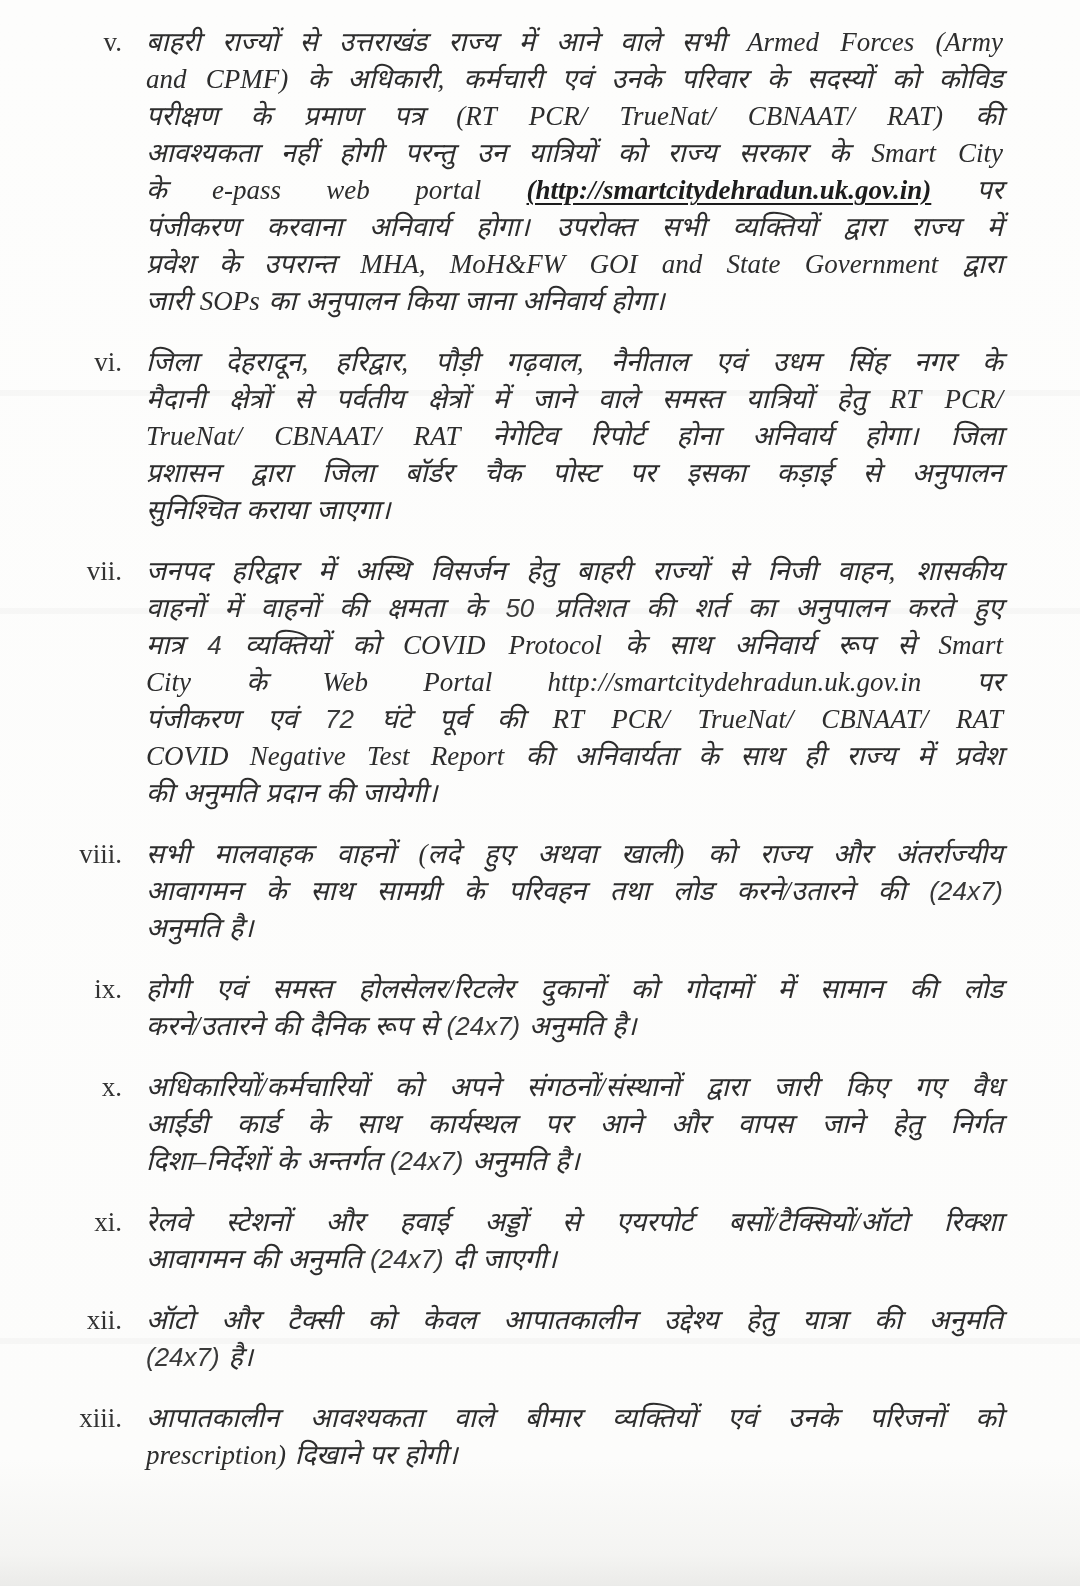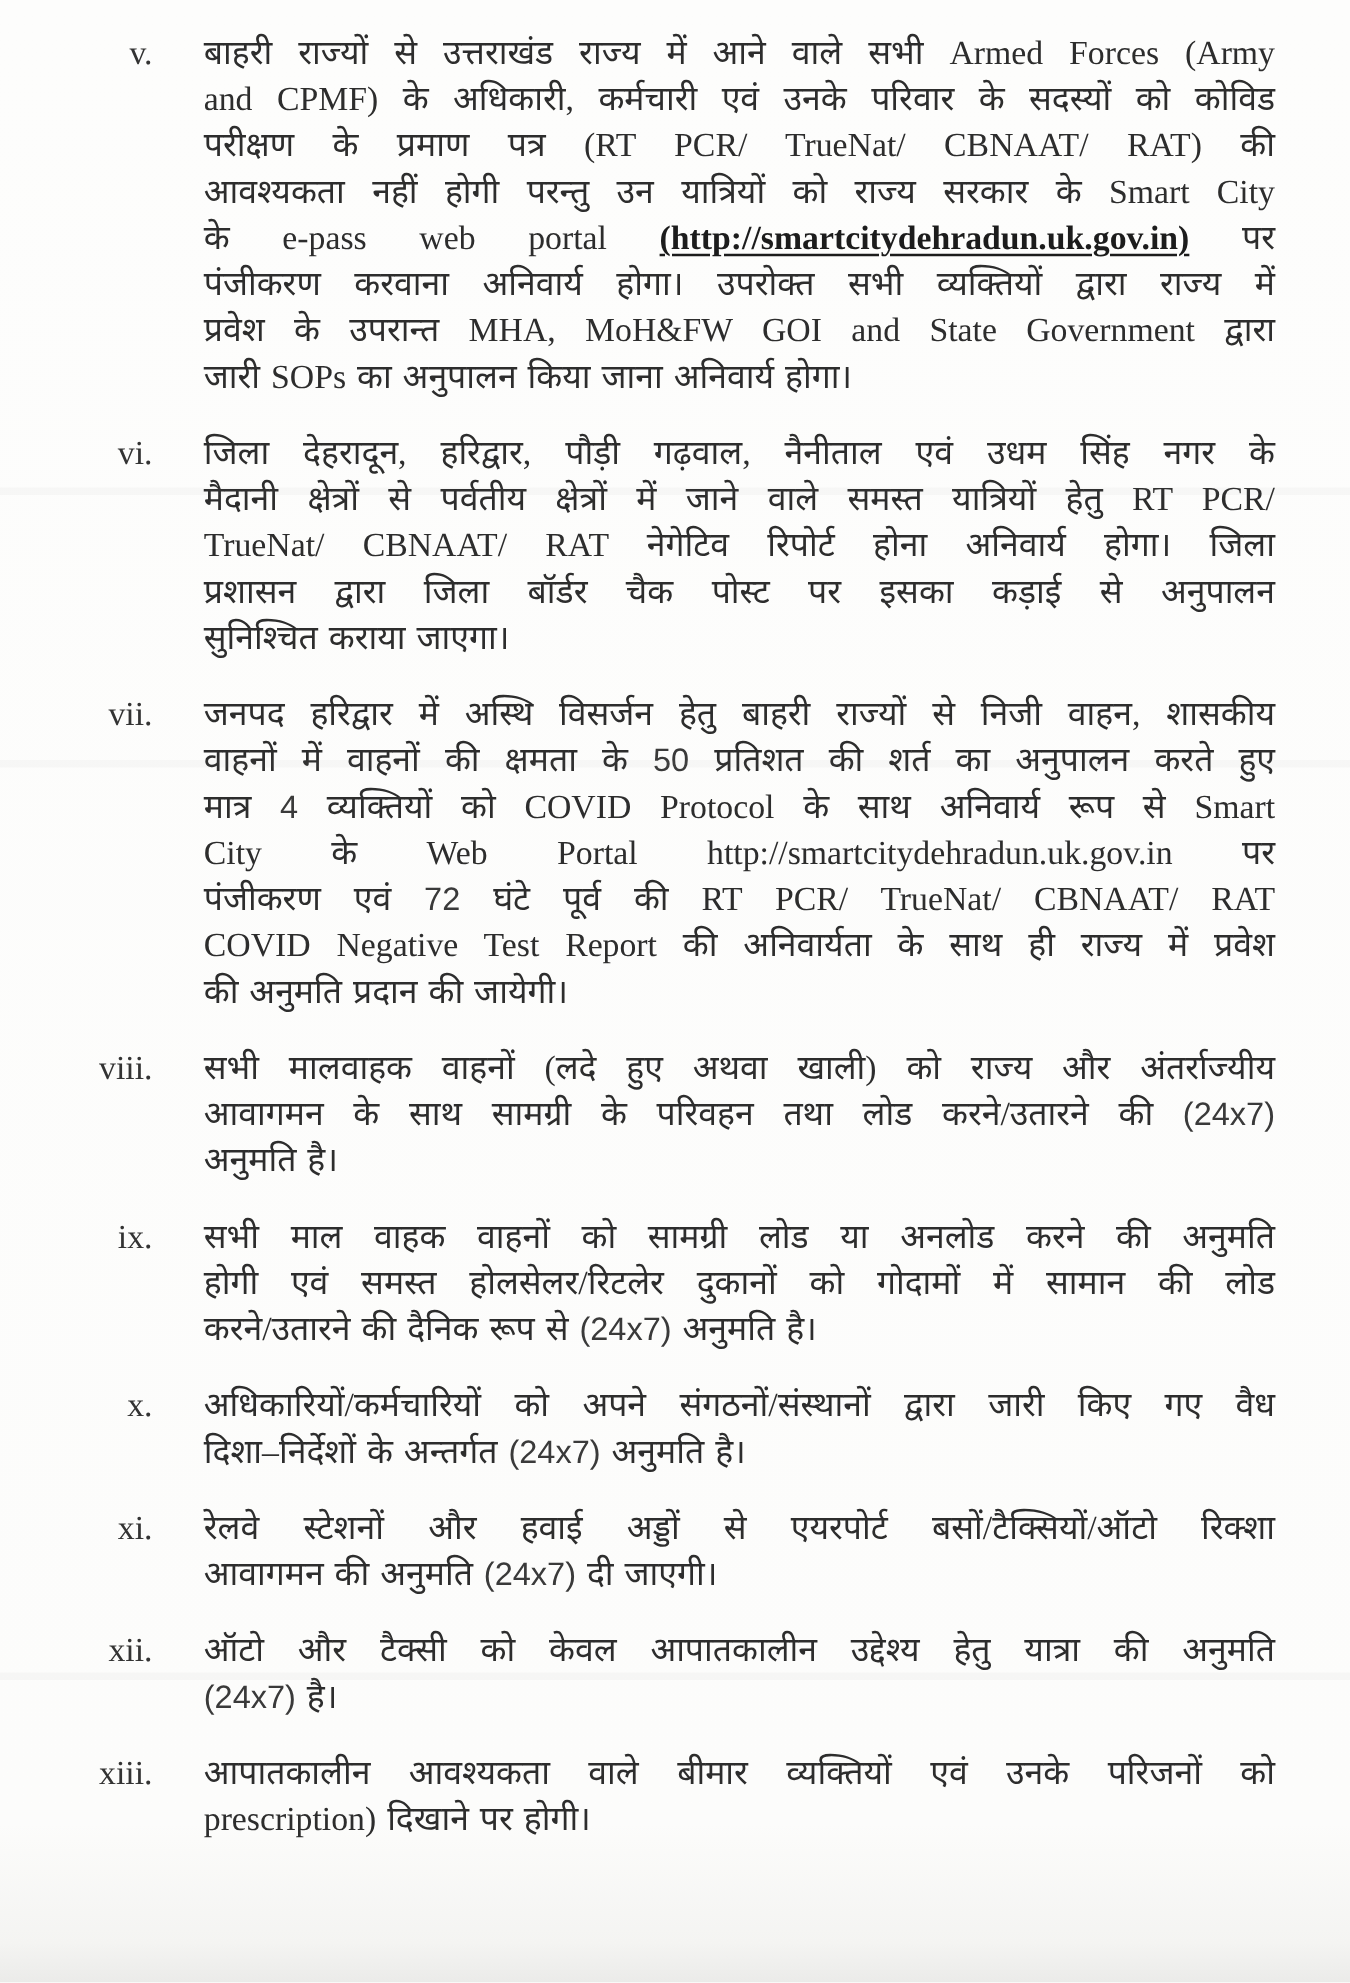--- a/index.html
+++ b/index.html
@@ -44,21 +44,22 @@
     width: 122px;
     flex: 0 0 122px;
     text-align: right;
     font-size: 27px;
     line-height: 37px;
     color: #333;
   }
   .body-col {
     flex: 0 0 857px;
     width: 857px;
-    margin-left: 41px;
+    margin-left: 24px;
+    font-style: italic;
   }
   .line {
     font-size: 27px;
     line-height: 37px;
     text-align: justify;
     text-align-last: justify;
     word-spacing: 2px;
     color: #2d2d2d;
   }
   .line.last {
@@ -124,29 +125,29 @@
         <div class="numeral">viii.</div>
         <div class="body-col">
           <div class="line"><span>सभी मालवाहक वाहनों (लदे हुए अथवा खाली) को राज्य और अंतर्राज्यीय</span></div>
           <div class="line"><span>आवागमन के साथ सामग्री के परिवहन तथा लोड करने/उतारने की </span><span class="num">(24x7)</span></div>
           <div class="line last"><span>अनुमति है।</span></div>
         </div>
       </div>
       <div class="clause">
         <div class="numeral">ix.</div>
         <div class="body-col">
-          <div class="line"><span>सभी माल वाहक वाहनों को सामग्री लोड या अनलोड करने की अनुमति</span></div>
           <div class="line"><span>होगी एवं समस्त होलसेलर/रिटलेर दुकानों को गोदामों में सामान की लोड</span></div>
           <div class="line last"><span>करने/उतारने की दैनिक रूप से </span><span class="num">(24x7)</span><span> अनुमति है।</span></div>
         </div>
       </div>
       <div class="clause">
         <div class="numeral">x.</div>
         <div class="body-col">
           <div class="line"><span>अधिकारियों/कर्मचारियों को अपने संगठनों/संस्थानों द्वारा जारी किए गए वैध</span></div>
+          <div class="line"><span>आईडी कार्ड के साथ कार्यस्थल पर आने और वापस जाने हेतु निर्गत</span></div>
           <div class="line last"><span>दिशा–निर्देशों के अन्तर्गत </span><span class="num">(24x7)</span><span> अनुमति है।</span></div>
         </div>
       </div>
       <div class="clause">
         <div class="numeral">xi.</div>
         <div class="body-col">
           <div class="line"><span>रेलवे स्टेशनों और हवाई अड्डों से एयरपोर्ट बसों/टैक्सियों/ऑटो रिक्शा</span></div>
           <div class="line last"><span>आवागमन की अनुमति </span><span class="num">(24x7)</span><span> दी जाएगी।</span></div>
         </div>
       </div>

